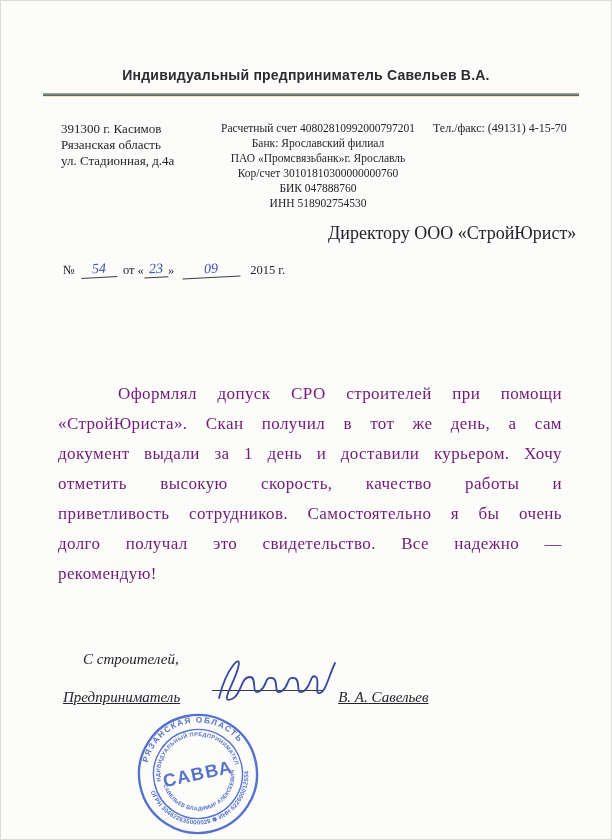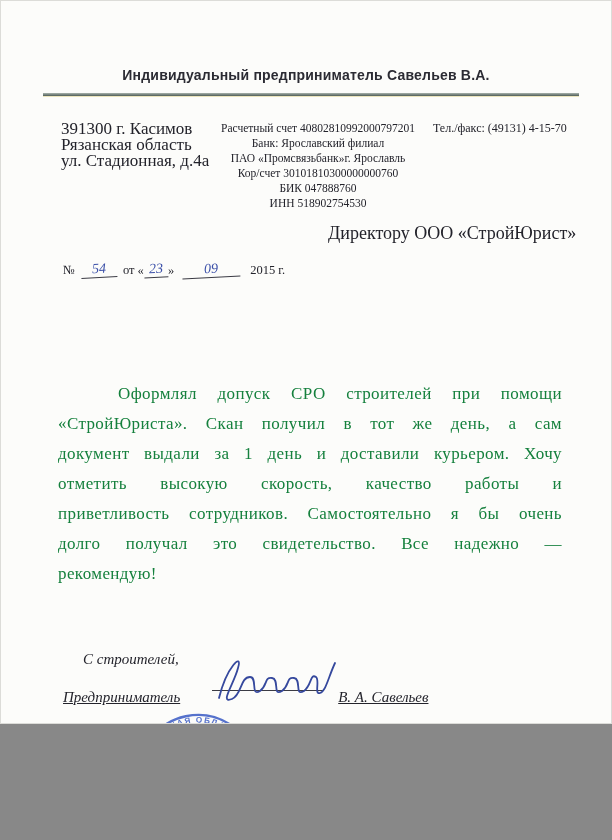--- a/index.html
+++ b/index.html
@@ -1,18 +1,18 @@
 <!DOCTYPE html>
 <html><head>
 <meta charset="utf-8">
 <style>
   html,body { margin:0; padding:0; background:#888; }
   .page {
     position: relative;
-    width: 612px; height: 724px;
+    width: 612px; height: 840px;
     margin: 0 auto;
     background: #fcfcfa;
     border: 1px solid #dcdcd8;
     box-sizing: border-box;
     overflow: hidden;
     font-family: "Liberation Serif", serif;
     color: #23232b;
   }
   .header-title {
     position: absolute; top: 66px; left: 0; width: 100%;
@@ -21,21 +21,21 @@
     font-weight: bold; font-size: 14px; letter-spacing: .2px;
     color: #2b2b33;
   }
   .header-rule {
     position: absolute; top: 92px; left: 42px; width: 536px; height: 3px;
     background: linear-gradient(180deg, #a8b2ac 0%, #4e5d57 100%);
     border-bottom: 1px solid #ece5bd;
   }
   .address-block {
     position: absolute; top: 120px; left: 60px;
-    font-size: 17px; line-height: 16px;
+    font-size: 13px; line-height: 16px;
   }
   .bank-block {
     position: absolute; top: 120px; left: 198px; width: 238px;
     text-align: center; font-size: 11.5px; line-height: 15px;
   }
   .phone-line {
     position: absolute; top: 120px; left: 432px;
     font-size: 12px;
   }
   .addressee-line {
@@ -59,21 +59,21 @@
   .u-month { display:inline-block; min-width: 58px; border-bottom: 1px solid #3b3b44; margin: 0 10px 0 8px; }
   .letter-title {
     position: absolute; top: 328px; left: 0; width: 100%;
     text-align: center; font-size: 21px; letter-spacing: 1.5px;
   }
   .body-paragraph {
     position: absolute; top: 378px; left: 57px; width: 504px;
     font-size: 17px; line-height: 30px;
     text-align: justify; text-indent: 60px;
     letter-spacing: .4px; word-spacing: 5px;
-    color: #15803d;
+    color: #701a75;
   }
   .closing-regards {
     position: absolute; top: 650px; left: 82px;
     font-style: italic; font-size: 15px;
   }
   .signer-row {
     position: absolute; top: 688px; left: 62px;
     display: flex; align-items: flex-start;
     font-style: italic; font-size: 15px; text-decoration: underline;
   }

